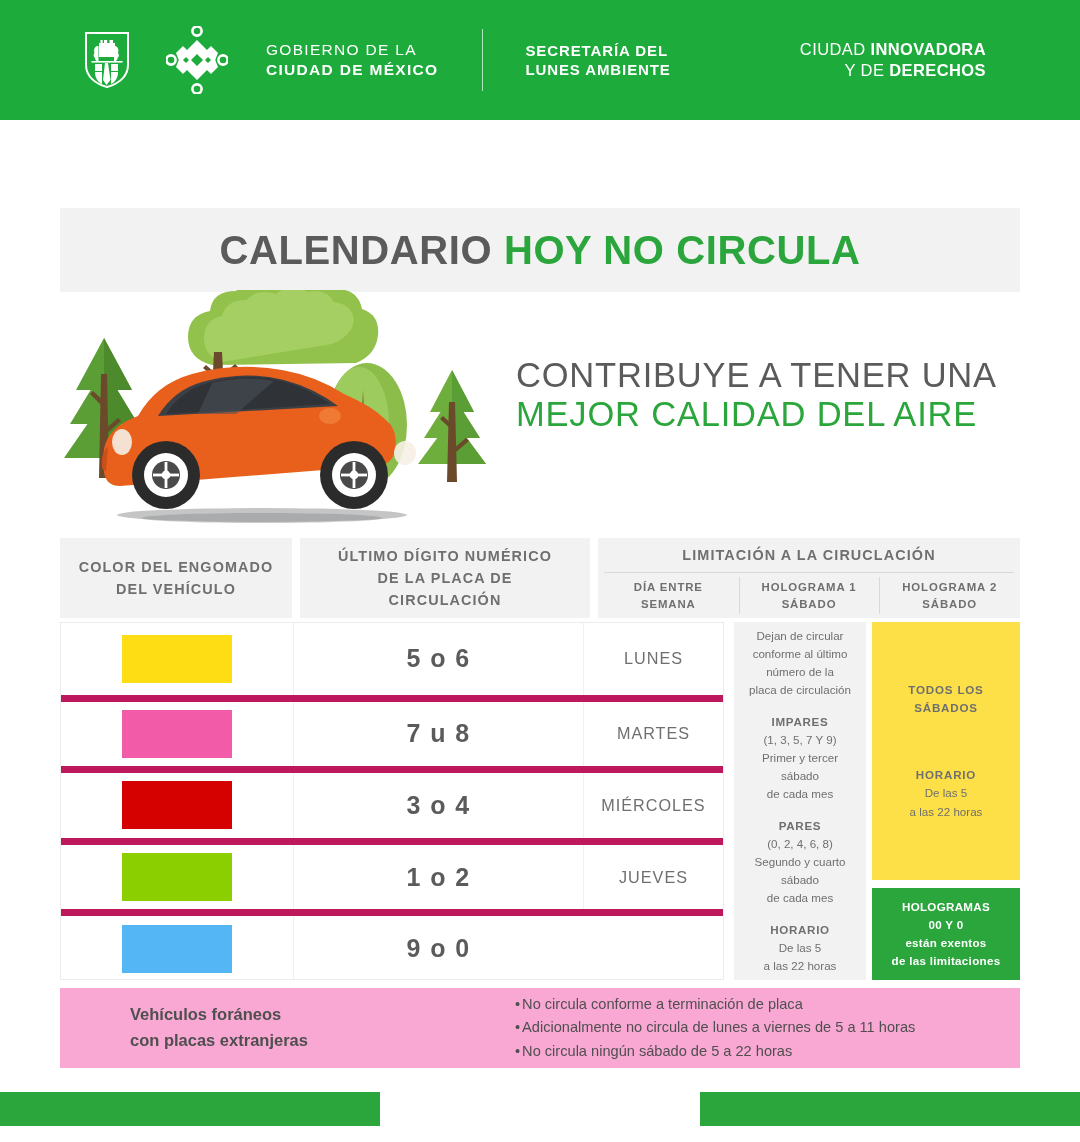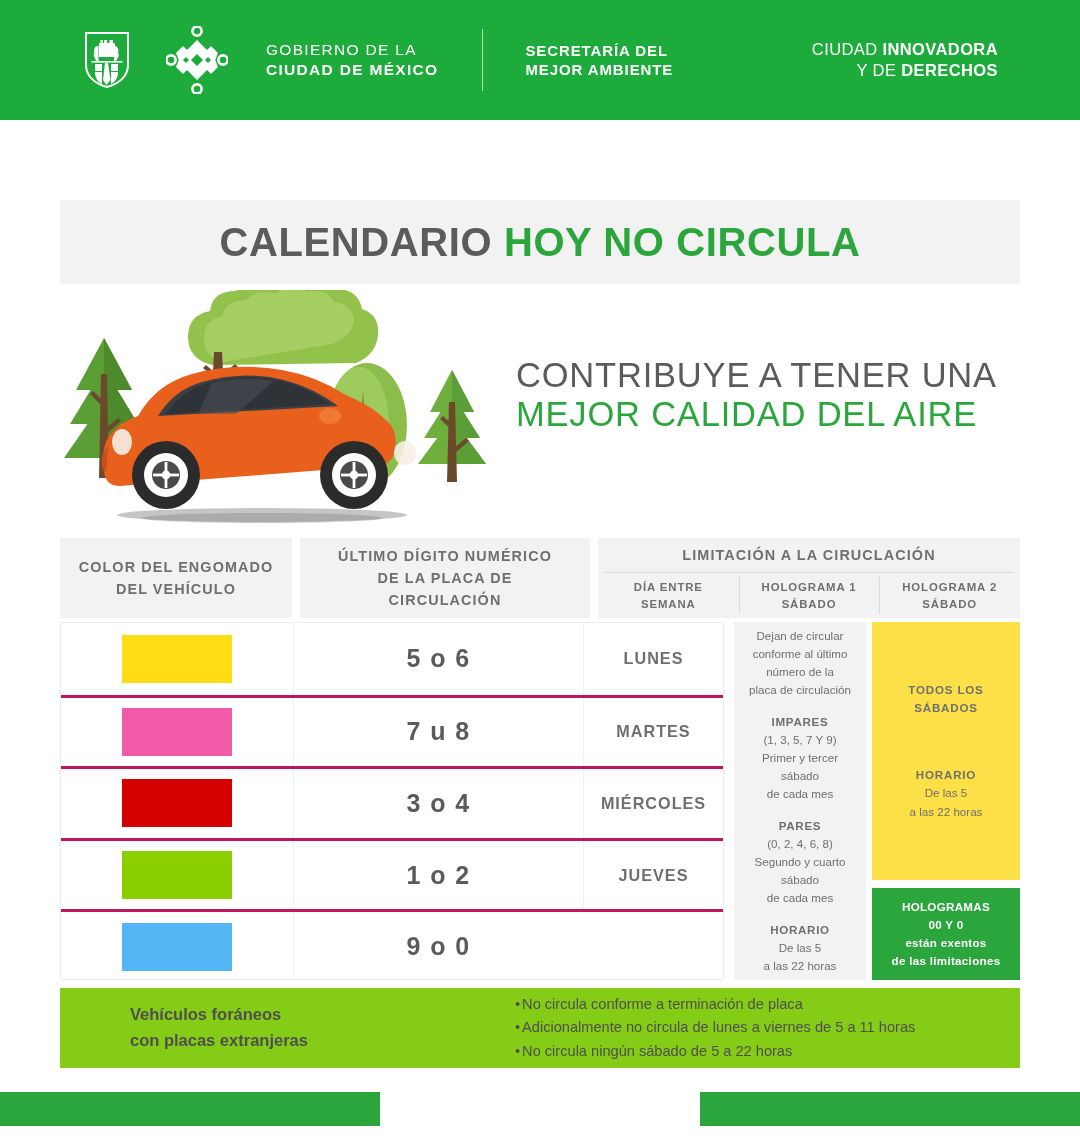--- a/index.html
+++ b/index.html
@@ -21,30 +21,30 @@
   .brand-left { display:flex; align-items:center; margin-left:84px;gap:20px; }
   .shield { width:46px; height:58px; flex:none; }
   .cdmx-knot { width:62px; height:68px; margin-left:16px; flex:none; }
   .gov-text { margin-left:18px; color:#fff; line-height:1.28; }
   .gov-text .l1 { font-size:15.5px; letter-spacing:1.3px; font-weight:400; }
   .gov-text .l2 { font-size:15.5px; letter-spacing:1.3px; font-weight:bold; }
   .vdivider { width:1px; height:62px; background:rgba(255,255,255,.65); margin:0 22px 0 24px; }
   .sec-text { color:#fff; line-height:1.3; }
   .sec-text div { font-size:15px; font-weight:bold; letter-spacing:.9px; }
   .slogan {
-    position:absolute; right:82px; top:50%; transform:translateY(-50%);
+    position:absolute; right:94px; top:50%; transform:translateY(-50%);
     color:#fff; text-align:right; line-height:1.3;
   }
   .slogan div { font-size:16.5px; letter-spacing:.4px; }
   .slogan .light { font-weight:400; }
   .slogan b { font-weight:bold; }
 
   
   .titlebar {
-    position:absolute; left:60px; top:200px; width:960px; height:84px;
+    position:absolute; left:60px; top:208px; width:960px; height:84px;
     background:#f2f2f2; display:flex; align-items:center; justify-content:center;
   }
   .titlebar .t {
     font-size:40px; font-weight:bold; letter-spacing:.6px; color:#5b5b5b;
     white-space:nowrap;
   }
   .titlebar .t .green { color:#2BA63C; }
 
   
   .hero { position:absolute; left:0; top:290px; width:1080px; height:245px; }
@@ -77,32 +77,32 @@
   #hdr-limit .sub + .sub::before {
     content:""; position:absolute; left:0; top:4px; bottom:4px; width:1px; background:#d9d9d9;
   }
 
   
   .tbl {
     position:absolute; left:60px; top:622px; width:664px; height:358px;
     border:1px solid #ececec; background:#fff;
   }
   .trow { display:flex; height:71.6px; align-items:center; }
-  .trow + .trow { border-top:3px solid #be185d; }
+  .trow + .trow { border-top:7px solid #be185d; }
   .cell-color { width:232px; display:flex; align-items:center; justify-content:center; }
   .swatch { width:110px; height:48px; }
   .cell-digit {
     width:290px; text-align:center; color:#5b5b5b;
     font-size:25px; font-weight:bold; letter-spacing:1.4px;
     border-left:1px solid #f0f0f0;
     align-self:stretch; display:flex; align-items:center; justify-content:center;
   }
   .cell-day {
     flex:1; text-align:center; color:#6f6f6f;
-    font-size:16.2px; font-weight:bold; letter-spacing:1px;
+    font-size:16.2px; font-weight:normal; letter-spacing:1px;
     border-left:1px solid #f0f0f0;
     align-self:stretch; display:flex; align-items:center; justify-content:center;
   }
 
   
   .holo1 {
     position:absolute; left:734px; top:622px; width:132px; height:358px;
     background:#f2f2f2; display:flex; flex-direction:column;
     align-items:center; justify-content:center; text-align:center;
     color:#6f6f6f; font-size:11.6px; line-height:1.55; padding:6px;
@@ -123,21 +123,21 @@
   .exempt {
     position:absolute; left:872px; top:888px; width:148px; height:92px;
     background:#2BA63C; color:#fff; display:flex; flex-direction:column;
     align-items:center; justify-content:center; text-align:center;
     font-size:11.6px; font-weight:bold; line-height:1.55; letter-spacing:.3px;
   }
 
   
   .notes {
     position:absolute; left:60px; top:988px; width:960px; height:80px;
-    background:#84cc16; display:flex; align-items:center;
+    background:#f9a8d4; display:flex; align-items:center;
   }
   .notes .left {
     width:455px; padding-left:70px; color:#4f4f4f;
     font-size:16.5px; font-weight:bold; line-height:1.55;
   }
   .notes .right { color:#4f4f4f; font-size:14.6px; line-height:1.62; }
   .notes .right div::before { content:"\2022"; margin-right:2px; }
 
   
   .botbar { position:absolute; left:0; top:1092px; width:1080px; height:34px; }
@@ -188,21 +188,21 @@
 
       <div class="gov-text">
         <div class="l1">GOBIERNO DE LA</div>
         <div class="l2">CIUDAD DE MÉXICO</div>
       </div>
 
       <div class="vdivider"></div>
 
       <div class="sec-text">
         <div>SECRETARÍA DEL</div>
-        <div>MEJOR AMBIENTE</div>
+        <div>LUNES AMBIENTE</div>
       </div>
     </div>
 
     <div class="slogan">
       <div class="light"><span>CIUDAD </span><b>INNOVADORA</b></div>
       <div class="light"><span>Y DE </span><b>DERECHOS</b></div>
     </div>
   </div>
 
   <div class="titlebar">

